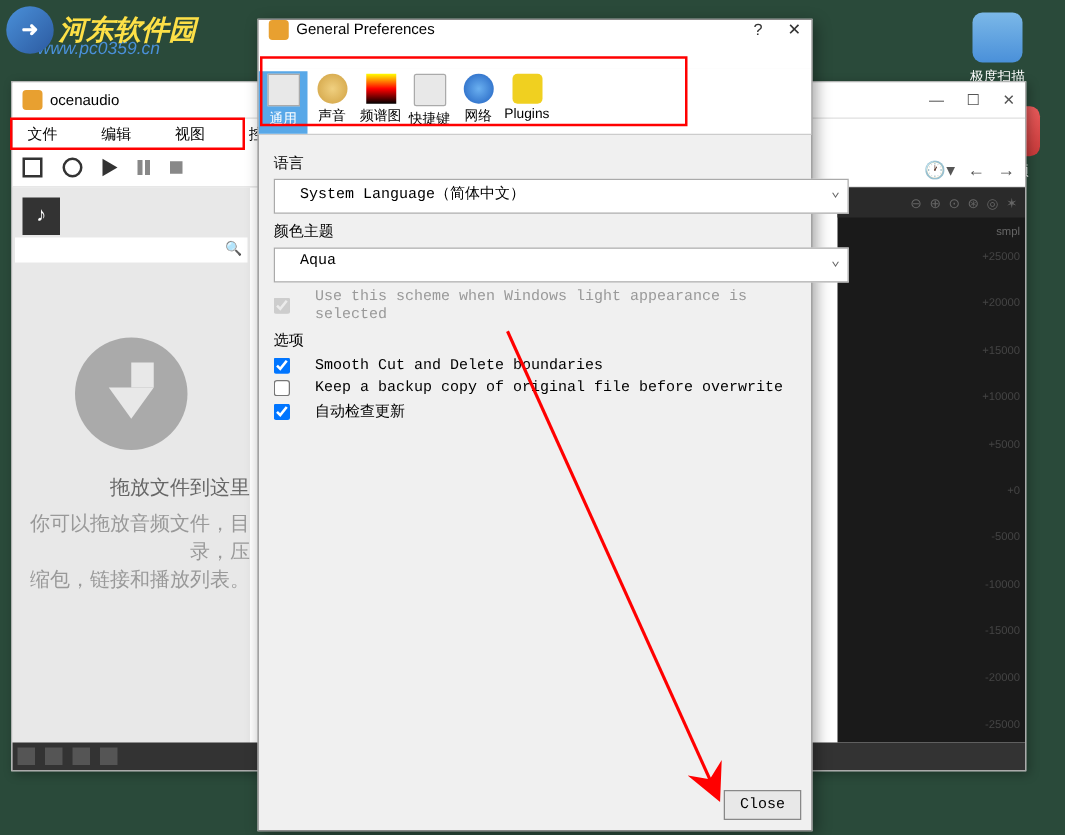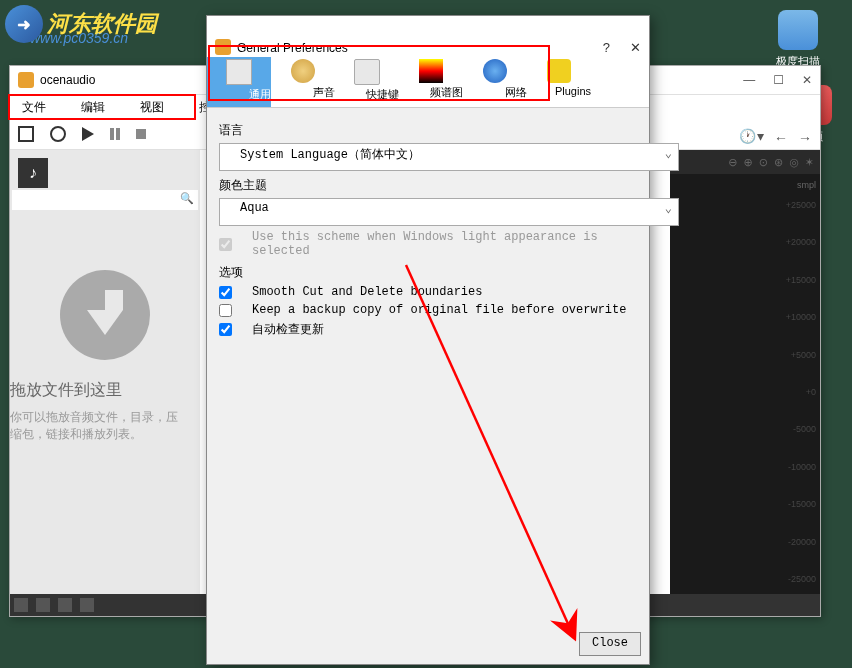--- a/index.html
+++ b/index.html
@@ -22,41 +22,41 @@
 .tb-stop{width:12px;height:12px;border:2px solid #333}
 .tb-rec{width:12px;height:12px;border:2px solid #333;border-radius:50%}
 .tb-play{width:0;height:0;border-left:12px solid #333;border-top:7px solid transparent;border-bottom:7px solid transparent}
 .tb-pause{display:flex;gap:2px}.tb-pause span{width:4px;height:12px;background:#888}
 .tb-sq{width:10px;height:10px;background:#888}
 .mw-sidebar{position:absolute;left:0;top:84px;width:190px;bottom:0;background:#e8e8e8}
 .note-icon{width:30px;height:30px;background:#333;margin:8px 0 0 8px;color:#fff;display:flex;align-items:center;justify-content:center;font-size:16px}
 .opened-files{background:#d0d0d0;padding:4px;text-align:center;margin-top:8px;font-size:12px}
 .search-bar{background:#fff;margin:2px;height:20px;position:relative}
 .search-bar::after{content:"🔍";position:absolute;right:4px;top:2px;font-size:11px;color:#888}
-.drop-area{text-align:left;margin-top:60px;color:#888}
+.drop-area{text-align:right;margin-top:60px;color:#888}
 .drop-circle{width:90px;height:90px;background:#aaa;border-radius:50%;margin:0 auto 20px;display:flex;align-items:center;justify-content:center}
 .drop-arrow{width:0;height:0;border-left:18px solid transparent;border-right:18px solid transparent;border-top:25px solid #e8e8e8;margin-top:15px}
 .drop-arrow::before{content:"";display:block;width:18px;height:20px;background:#e8e8e8;margin:-45px auto 0}
 .drop-title{font-size:16px;color:#666;margin-bottom:8px}
-.drop-sub{font-size:12px;color:#999;line-height:1.4}
+.drop-sub{font-size:16px;color:#999;line-height:1.4}
 .mw-statusbar{position:absolute;bottom:0;left:0;right:0;height:22px;background:#333;display:flex;align-items:center;padding:0 4px;gap:8px}
 .sb-icon{width:14px;height:14px;background:#555}
 .mw-right{position:absolute;right:0;top:84px;bottom:22px;width:150px;background:#1a1a1a}
 .mw-right-tools{height:24px;background:#2a2a2a;display:flex;align-items:center;justify-content:flex-end;padding:0 6px;gap:6px}
 .zoom-ico{color:#666;font-size:11px}
 .scale-label{position:absolute;right:4px;top:30px;color:#666;font-size:9px}
 .scale-marks{position:absolute;right:4px;top:50px;bottom:10px;width:40px;color:#444;font-size:9px;display:flex;flex-direction:column;justify-content:space-between;text-align:right}
 .right-toolbar{position:absolute;right:0;top:56px;height:28px;width:160px;display:flex;align-items:center;justify-content:flex-end;gap:10px;padding-right:8px}
 .rt-ico{color:#555;font-size:14px}
 .prefs-dialog{position:absolute;left:206px;top:15px;width:442px;height:648px;background:#f0f0f0;border:1px solid #888;box-shadow:3px 3px 12px rgba(0,0,0,0.4);z-index:20}
-.prefs-title{height:39px;background:#fff;display:flex;align-items:flex-end;padding:0 8px}
+.prefs-title{height:39px;background:#fff;display:flex;align-items:flex-start;padding:0 8px}
 .prefs-title-icon{width:16px;height:16px;background:#e8a030;border-radius:3px;margin-right:6px}
 .prefs-controls{margin-left:auto;display:flex;gap:20px;color:#333;font-size:13px}
 .prefs-tabs{height:50px;background:#fff;display:flex;border-bottom:1px solid #ccc;padding-top:2px}
-.ptab{width:64px;text-align:right;font-size:11px;padding-top:2px;cursor:pointer}
+.ptab{width:39px;text-align:center;font-size:11px;padding-top:2px;cursor:pointer}
 .ptab.active{background:#58a8e8;color:#fff}
 .ptab-icon{width:24px;height:24px;margin:0 auto 2px}
 .pi-gen{background:#e8e8e8;border:1px solid #aaa}
 .pi-snd{background:radial-gradient(#f0d080,#d0a040);border-radius:50%}
 .pi-key{background:#e8e8e8;border:1px solid #aaa;border-radius:2px}
 .pi-spec{background:linear-gradient(to top,#000,#f00,#ff0)}
 .pi-net{background:radial-gradient(#6ab0f0,#2060c0);border-radius:50%}
 .pi-plug{background:#f0d020;border-radius:4px}
 .red-box2{position:absolute;left:208px;top:45px;width:338px;height:52px;border:2px solid red;z-index:25;pointer-events:none}
 .prefs-body{padding:8px 12px;font-family:"Courier New",monospace;font-size:12px}
@@ -170,22 +170,22 @@
     <div class="prefs-title-icon"></div>
     <span>General Preferences</span>
     <div class="prefs-controls">
       <span>?</span>
       <span>✕</span>
     </div>
   </div>
   <div class="prefs-tabs">
     <div class="ptab active"><div class="ptab-icon pi-gen"></div><span>通用</span></div>
     <div class="ptab"><div class="ptab-icon pi-snd"></div><span>声音</span></div>
+    <div class="ptab"><div class="ptab-icon pi-spec"></div><span>频谱图</span></div>
     <div class="ptab"><div class="ptab-icon pi-key"></div><span>快捷键</span></div>
-    <div class="ptab"><div class="ptab-icon pi-spec"></div><span>频谱图</span></div>
     <div class="ptab"><div class="ptab-icon pi-net"></div><span>网络</span></div>
     <div class="ptab"><div class="ptab-icon pi-plug"></div><span>Plugins</span></div>
   </div>
   <div class="prefs-body">
     <div class="prefs-label">语言</div>
     <div class="prefs-select"><span>System Language（简体中文）</span></div>
     <div class="prefs-label">颜色主题</div>
     <div class="prefs-select"><span>Aqua</span></div>
     <div class="prefs-check disabled">
         <input type="checkbox" checked="" disabled="" style="">

